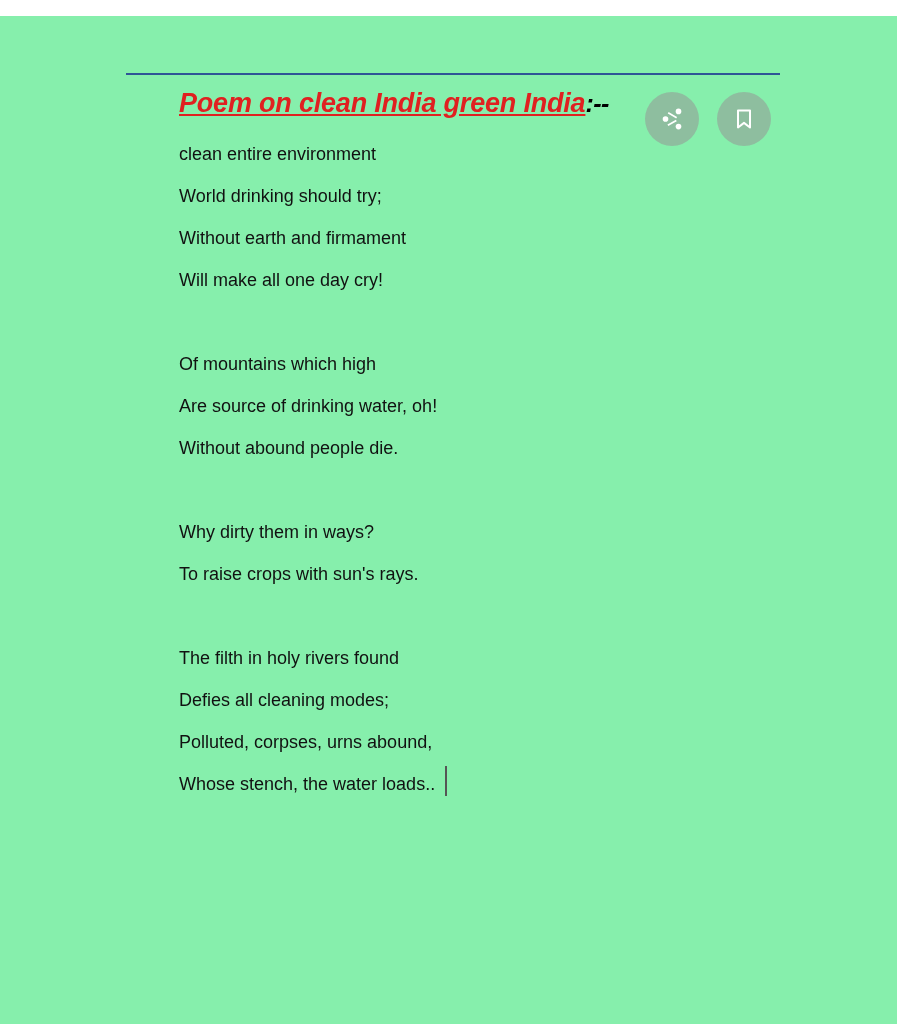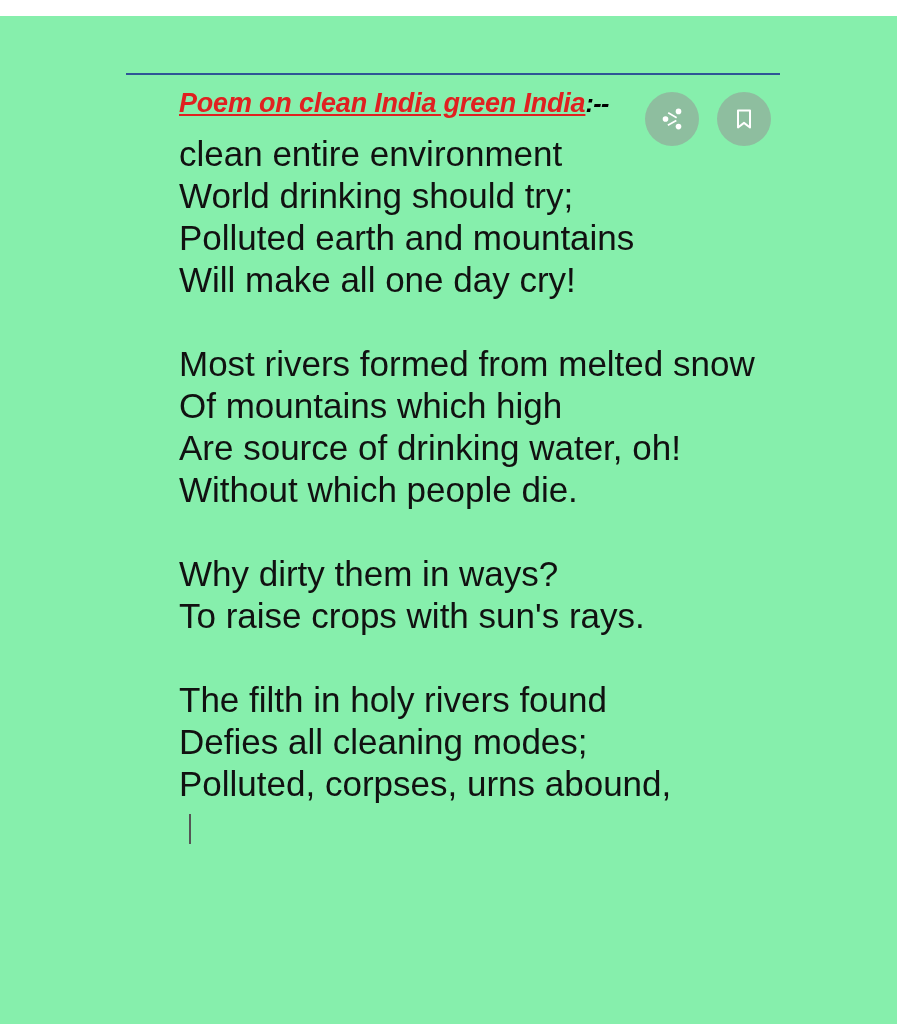--- a/index.html
+++ b/index.html
@@ -58,21 +58,21 @@
     color: #000000;
     font-weight: bold;
     font-style: italic;
     font-size: 25px;
     letter-spacing: -0.5px;
   }
 
   .poem {
     margin: 0 0 0 53px;
     color: #111111;
-    font-size: 35px;
+    font-size: 18px;
     line-height: 42px;
   }
   .stanza {
     margin: 0 0 42px 0;
   }
   .stanza:last-child {
     margin-bottom: 6px;
   }
   .line {
     white-space: pre;
@@ -118,41 +118,40 @@
 
     <div class="title-row">
       <span class="title-main">Poem on clean India green India</span><span class="title-suffix">:--</span>
     </div>
 
     <div class="poem">
 
       <div class="stanza">
         <div class="line">clean entire environment</div>
         <div class="line">World drinking should try;</div>
-        <div class="line">Polluted earth and mountains</div>
+        <div class="line">Without earth and firmament</div>
         <div class="line">Will make all one day cry!</div>
       </div>
 
       <div class="stanza">
-        <div class="line">Most rivers formed from melted snow</div>
         <div class="line">Of mountains which high</div>
         <div class="line">Are source of drinking water, oh!</div>
-        <div class="line">Without which people die.</div>
+        <div class="line">Without abound people die.</div>
       </div>
 
       <div class="stanza">
         <div class="line">Why dirty them in ways?</div>
         <div class="line">To raise crops with sun's rays.</div>
       </div>
 
       <div class="stanza">
         <div class="line">The filth in holy rivers found</div>
         <div class="line">Defies all cleaning modes;</div>
         <div class="line">Polluted, corpses, urns abound,</div>
-        <div class="line"><span class="caret"></span></div>
+        <div class="line"><span>Whose stench, the water loads..</span><span class="caret"></span></div>
       </div>
 
     </div>
   </div>
 
   <button class="fab" id="share-fab">
     <span>
       <svg width="26" height="26" viewBox="0 0 24 24" fill="#ffffff" aria-hidden="true">
         <circle cx="18" cy="5" r="2.6"></circle>
         <circle cx="6" cy="12" r="2.6"></circle>

